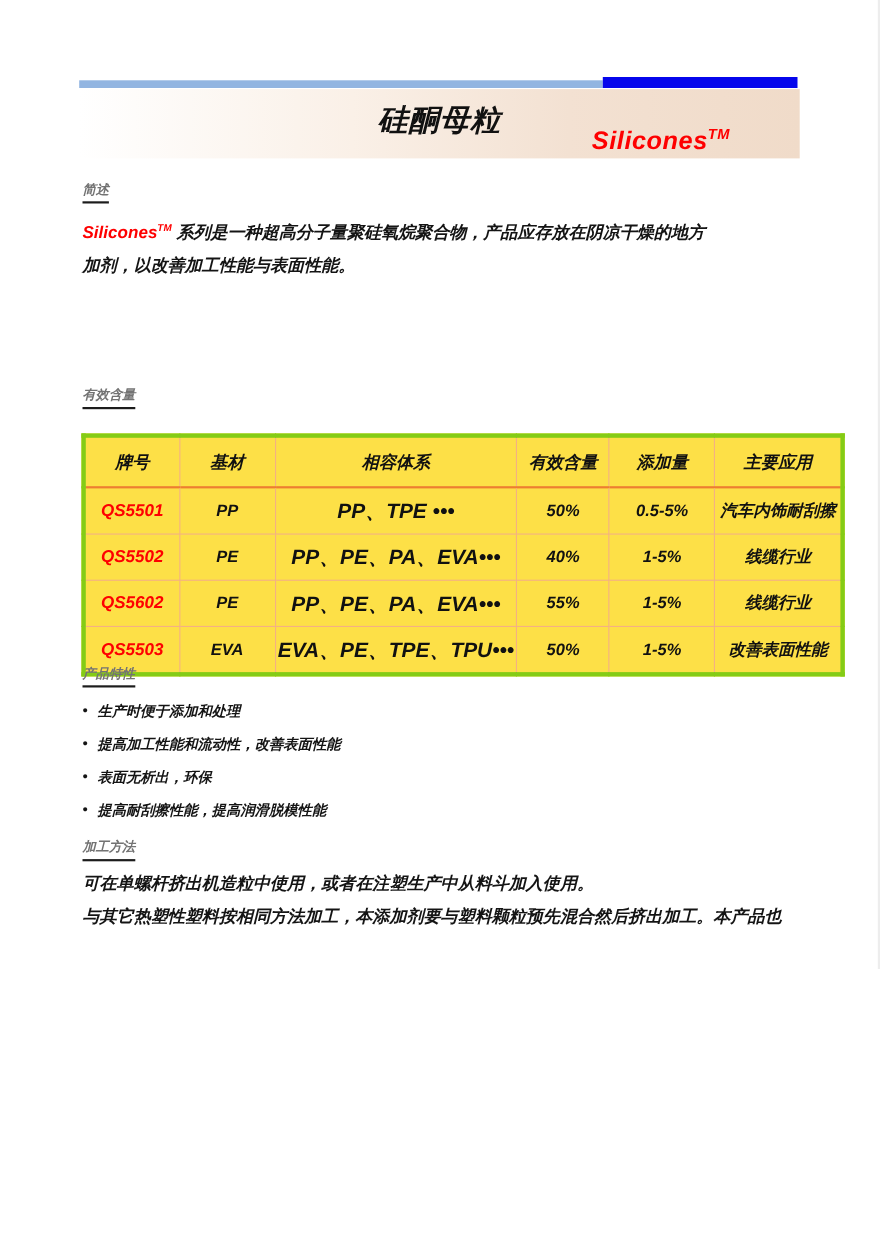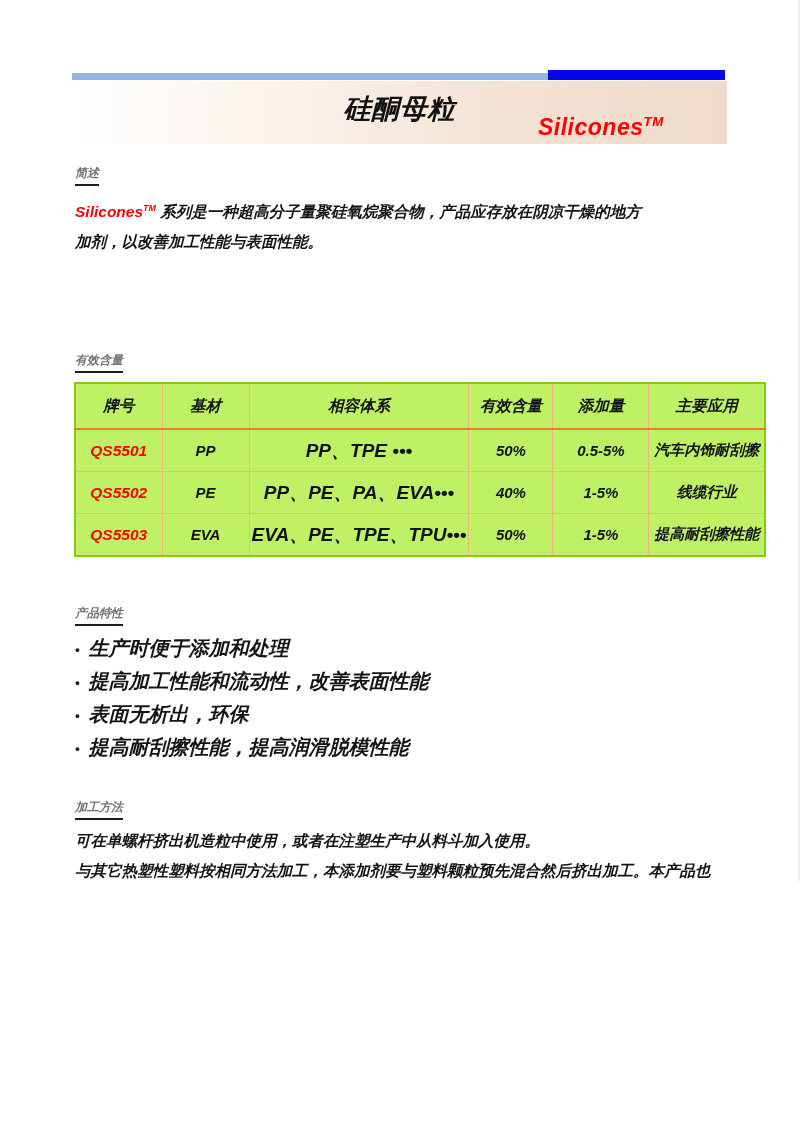--- a/index.html
+++ b/index.html
@@ -33,32 +33,32 @@
   }
   .body-line { font-size:15.5px; line-height:30px; color:#141414; }
   .red { color:#FE0000; }
   #sec-overview   { top:163px; }
   #sec-overview .para { margin-top:7px; }
   #sec-appearance { top:261px; }
   #sec-appearance .body-line { margin-top:9px; line-height:22px; }
   #sec-grades     { top:350px; }
   #sec-features   { top:603px; }
   .feature-list { margin-top:7px; }
-  .feature-item { font-size:20px; line-height:30px; }
+  .feature-item { font-size:13px; line-height:30px; }
   .feature-item::before { content:"•"; font-size:13px; margin-right:9px; position:relative; top:-1px; }
-  #sec-processing { top:761px;margin-top:36px; }
+  #sec-processing { top:761px; }
   #sec-processing .para { margin-top:6px; }
   #sec-packaging  { top:856px; }
   #sec-packaging .body-line { line-height:30px; }
   #sec-packaging .first { margin-top:6px; }
   
   .grades-table {
-    position:absolute; top:382px; left:74px;
+    position:absolute; top:394px; left:74px;
     border-collapse:collapse; table-layout:fixed;
-    border:2px solid #84cc16; background:#bef264;
+    border:4px solid #84cc16; background:#fde047;
   }
   .grades-table col.c1 { width:87px; }
   .grades-table col.c2 { width:87px; }
   .grades-table col.c3 { width:181px; }
   .grades-table col.c4 { width:84px; }
   .grades-table col.c5 { width:96px; }
   .grades-table col.c6 { width:116px; }
   .grades-table th, .grades-table td {
     border:1px solid #F4B183; text-align:center; vertical-align:middle;
     font-size:15px; color:#111; padding:0 2px; overflow:hidden; white-space:nowrap;
@@ -123,26 +123,34 @@
       </tr>
       <tr>
         <td class="grade">QS5502</td>
         <td>PE</td>
         <td class="compat">PP、PE、PA、EVA•••</td>
         <td>40%</td>
         <td>1-5%</td>
         <td>线缆行业</td>
       </tr>
       <tr>
+        <td class="grade">QS5602</td>
+        <td>PE</td>
+        <td class="compat">PP、PE、PA、EVA•••</td>
+        <td>55%</td>
+        <td>1-5%</td>
+        <td>线缆行业</td>
+      </tr>
+      <tr>
         <td class="grade">QS5503</td>
         <td>EVA</td>
         <td class="compat">EVA、PE、TPE、TPU•••</td>
         <td>50%</td>
         <td>1-5%</td>
-        <td>提高耐刮擦性能</td>
+        <td>改善表面性能</td>
       </tr>
     </tbody>
   </table>
 
   <div class="sec" id="sec-features">
     <span class="heading">产品特性</span>
     <div class="feature-list">
       <div class="feature-item">生产时便于添加和处理</div>
       <div class="feature-item">提高加工性能和流动性，改善表面性能</div>
       <div class="feature-item">表面无析出，环保</div>

